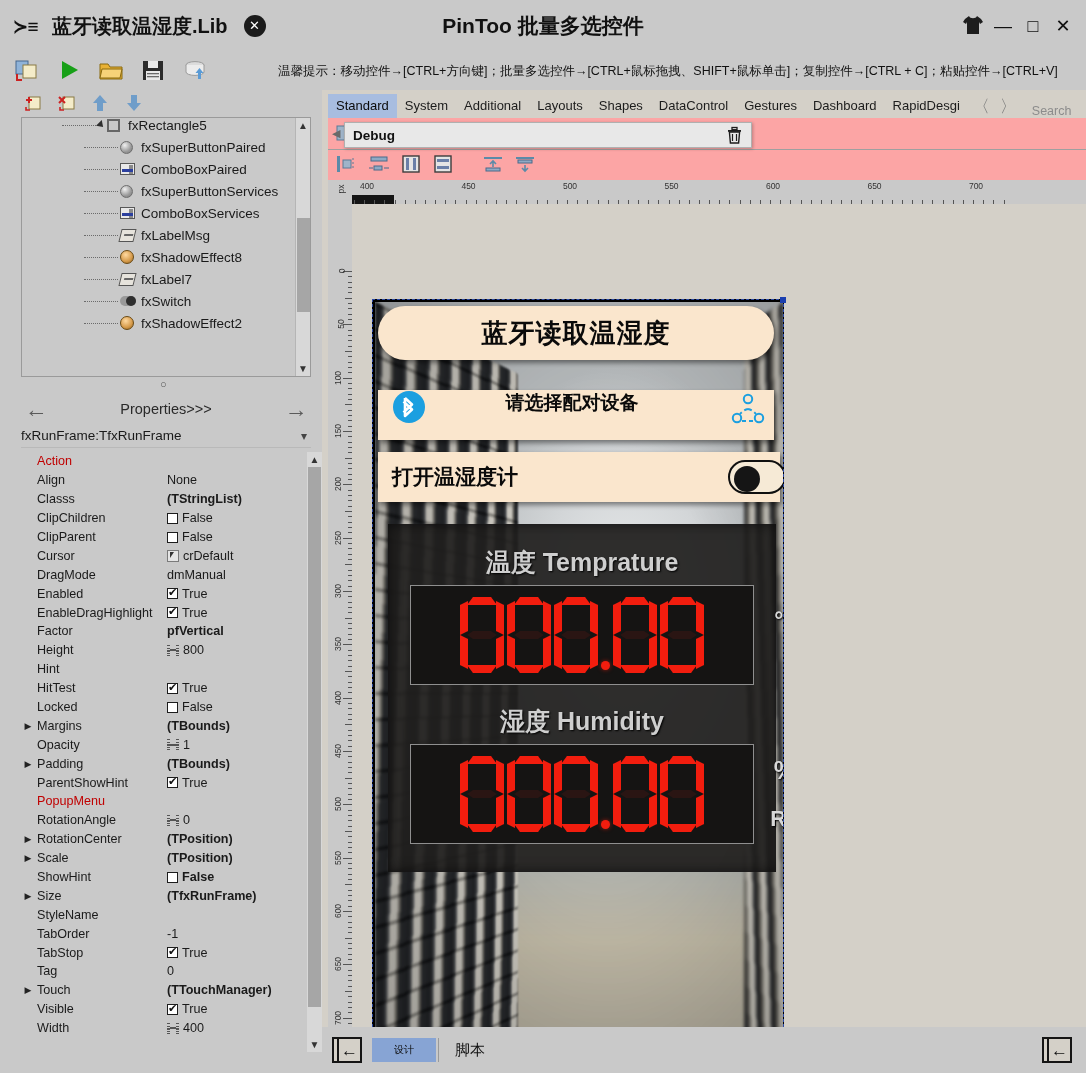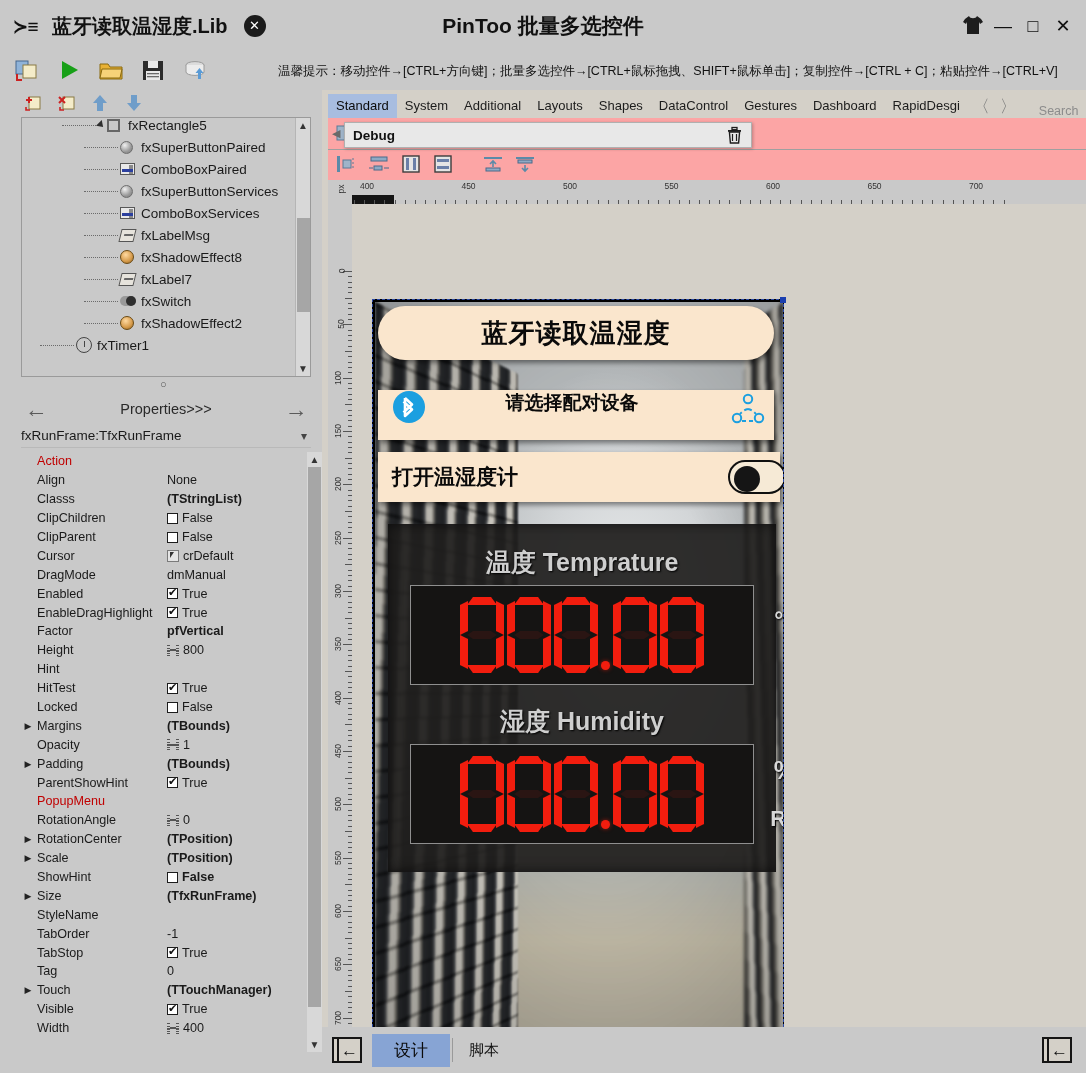--- a/index.html
+++ b/index.html
@@ -121,21 +121,21 @@
   }
   #palette{
     position:absolute; left:0; top:0; width:764px; height:28px;
     display:flex; align-items:flex-end; background:#d4d0c8;
   }
   .ptab{
     font-size:13px; color:#1c1c1c; padding:4px 8px 5px 8px; white-space:nowrap;
   }
   .ptab.sel{ background:#a8bde0; color:#0b0b0b; }
   .pnav{ font-size:17px; color:#7d7d7d; padding:0 5px; }
-  #psearch{ font-size:12.5px; color:#8c8c8c; margin-left:17px; }
+  #psearch{ font-size:12.5px; color:#8c8c8c; margin-left:10px; }
 
   #iconstrip1{
     position:absolute; left:0; top:28px; width:764px; height:32px; display:flex; align-items:center;
     border-bottom:1px solid #9f9f9f;
   }
   #iconstrip2{
     position:absolute; left:0; top:60px; width:764px; height:30px; display:flex; align-items:center;
   }
   .ci{ width:24px;height:22px;margin-left:8px;flex:none;position:relative;}
 
@@ -294,21 +294,21 @@
   #debug-left-arrow{ position:absolute; left:332px; top:127px; font-size:11px; color:#6a6a6a; z-index:41;}
 
   
   #bottombar{
     position:absolute; left:322px; top:1027px; width:764px; height:46px; background:#c9c9c9;
     display:flex; align-items:center;
   }
   .backbtn{ width:30px;height:26px;border:2px solid #151515;margin-left:10px;position:relative;background:#d4d0c8;flex:none;}
   .backbtn:before{content:"";position:absolute;left:3px;top:0;bottom:0;width:2px;background:#151515;}
   .backbtn span{position:absolute;left:7px;top:1px;font-size:17px;line-height:22px;color:#111;}
-  #btab-design{ margin-left:10px; padding:5px 22px; background:#87a4d4; font-size:17px; color:#0b0b0b; }
+  #btab-design{ margin-left:10px; padding:5px 22px; background:#87a4d4; font-size:10px; color:#0b0b0b; }
   #btab-sep{ width:1px; height:24px; background:#9a9a9a; margin:0 2px; }
   #btab-script{ padding:5px 14px; font-size:15px; color:#111; }
   #bottombar .right{ margin-left:auto; margin-right:14px; }
   #leftbottomfill{ position:absolute; left:0; top:1062px; width:322px; height:11px; background:#c9c9c9; }
 </style>
 </head>
 <body>
 
 <div id="titlebar">
   <div id="tb-menu-icon">≻≡</div>
@@ -468,28 +468,20 @@
           </span>
           <span>fxSwitch</span>
         </div>
         <div class="tree-row">
           <span style="width:62px;flex:none;display:inline-block"></span>
           <span class="dotlead"></span>
           <span class="tw-icon" style="display:flex;align-items:center;">
             <span class="shadow-ic"></span>
           </span>
           <span>fxShadowEffect2</span>
-        </div>
-        <div class="tree-row">
-          <span style="width:18px;flex:none;display:inline-block"></span>
-          <span class="dotlead"></span>
-          <span class="tw-icon" style="display:flex;align-items:center;">
-            <span class="timer-ic"></span>
-          </span>
-          <span>fxTimer1</span>
         </div>
       </div>
     <div id="tree-vsb">
       <div class="arw">▲</div>
       <div id="tree-thumb"></div>
       <div class="arw" style="position:absolute;bottom:0;left:0;right:0">▼</div>
     </div>
   </div>
 
   <div id="prop-dot">○</div>

